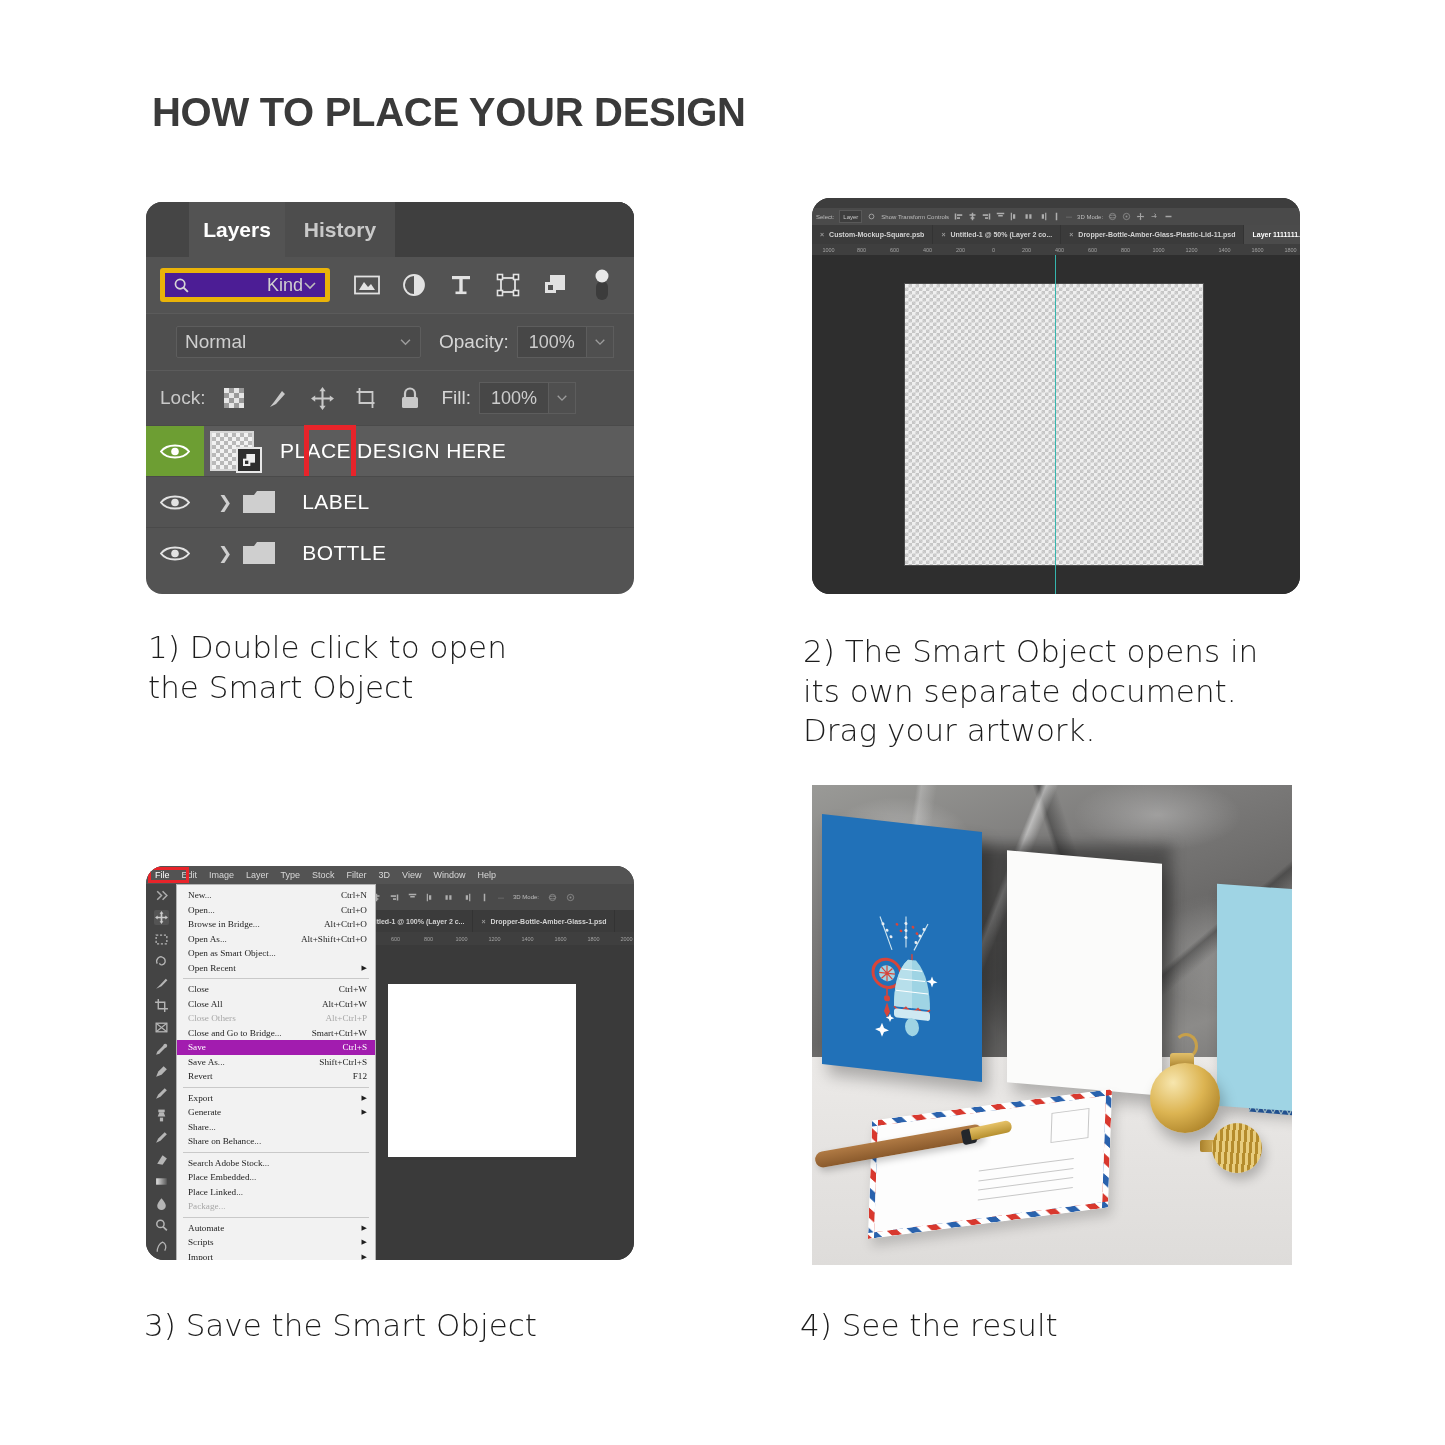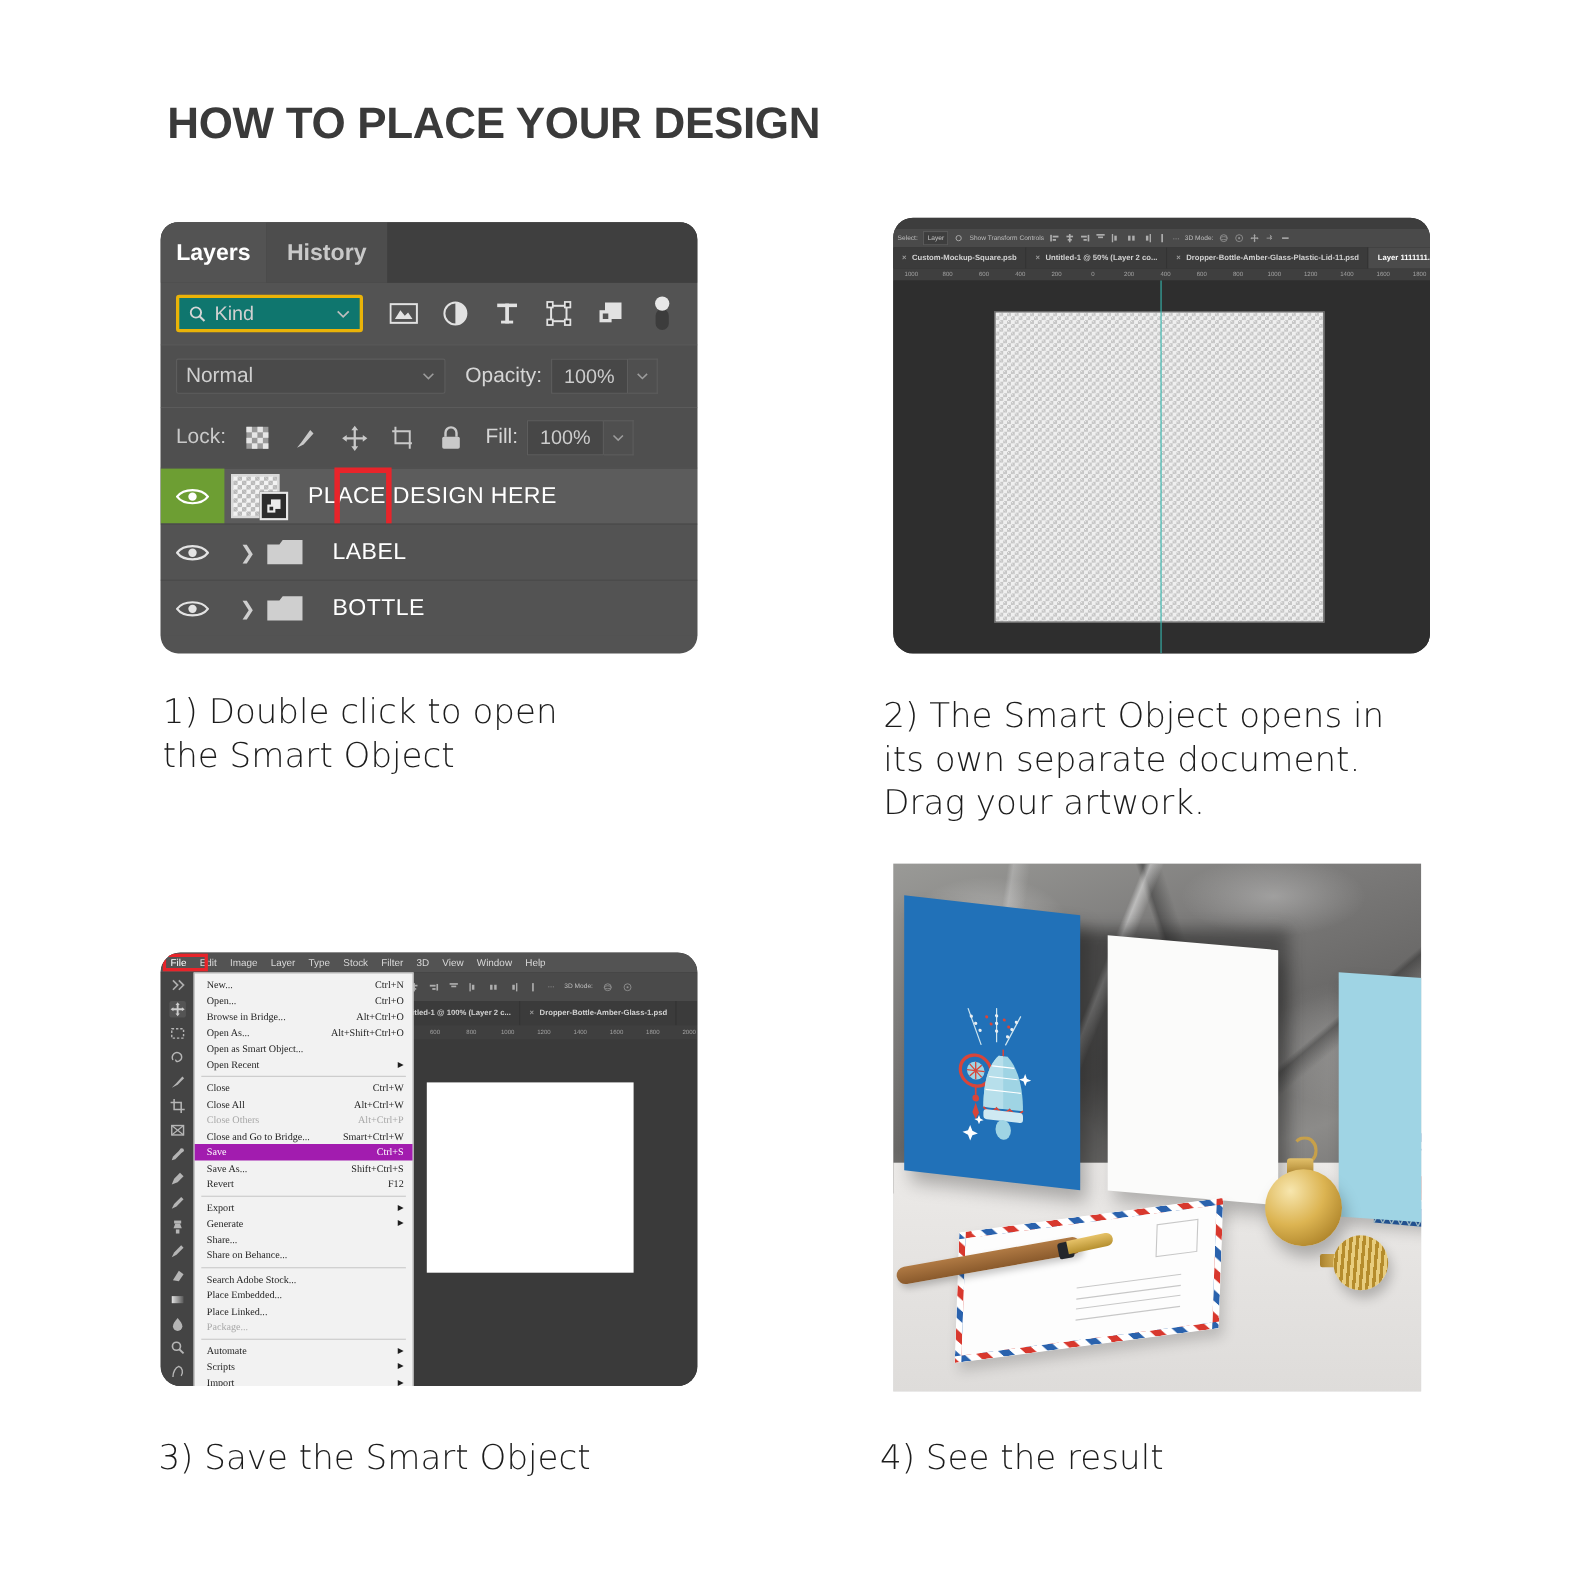--- a/index.html
+++ b/index.html
@@ -29,36 +29,37 @@
   
   #panel1{
     position:absolute;left:146px;top:202px;width:488px;height:392px;
     background:#535353;border-radius:16px;overflow:hidden;
   }
   .lp-tabbar{height:55px;background:#454545;position:relative;}
   .lp-tab{
     position:absolute;top:0;height:55px;display:flex;align-items:center;
     justify-content:center;color:#c9c9c9;font-size:21px;font-weight:bold;
     font-family:"Liberation Sans",sans-serif;
+    margin-left:43px;
   }
   .lp-tab.active{background:#535353;color:#ffffff;}
   #lp-tab-layers{left:0;width:96px;}
   #lp-tab-history{left:96px;width:110px;background:#4d4d4d;}
   .lp-tabrest{position:absolute;left:206px;top:0;right:0;height:55px;background:#3f3f3f;}
 
   .lp-filterrow{height:56px;background:#535353;display:flex;align-items:center;padding-left:14px;}
   .lp-kind{
-    width:170px;height:34px;background:#0f766e;border:3px solid #eab308;border-radius:3px;
-    display:flex;align-items:center;padding:0 8px;box-sizing:border-box;
+    width:170px;height:34px;background:#4c1d95;border:5px solid #eab308;border-radius:3px;
+    display:flex;align-items:center;padding:0 8px;box-sizing:border-box;text-align:right;
   }
   .lp-kind .lbl{color:#d0d0d0;font-size:18px;margin-left:7px;flex:1;}
   .lp-filtericons{display:flex;align-items:center;gap:21px;margin-left:24px;}
   .fi{width:26px;height:26px;display:flex;align-items:center;justify-content:center;}
 
-  .lp-blendrow{height:56px;background:#4f4f4f;display:flex;align-items:center;padding-left:14px;border-top:1px solid #5b5b5b;}
+  .lp-blendrow{height:56px;background:#4f4f4f;display:flex;align-items:center;padding-left:30px;border-top:1px solid #5b5b5b;}
   .lp-blend{
     width:245px;height:32px;background:#4a4a4a;border:1px solid #5d5d5d;border-radius:2px;
     display:flex;align-items:center;padding:0 8px;box-sizing:border-box;color:#cfcfcf;font-size:19px;
   }
   .lp-opa-label{color:#d6d6d6;font-size:19px;margin-left:18px;}
   .lp-numbox{
     width:68px;height:30px;background:#474747;border:1px solid #5d5d5d;margin-left:8px;
     display:flex;align-items:center;justify-content:center;color:#cccccc;font-size:18px;
   }
   .lp-stepper{width:26px;height:30px;border:1px solid #5d5d5d;border-left:none;display:flex;align-items:center;justify-content:center;}

